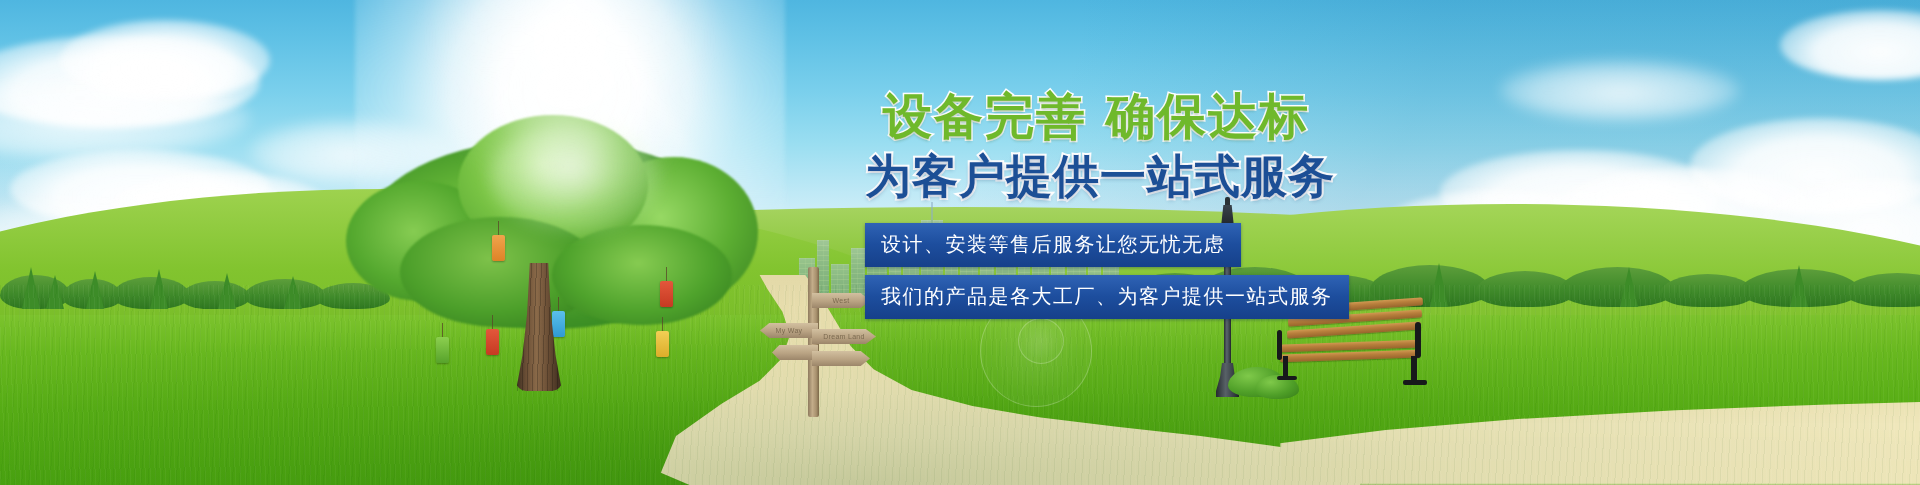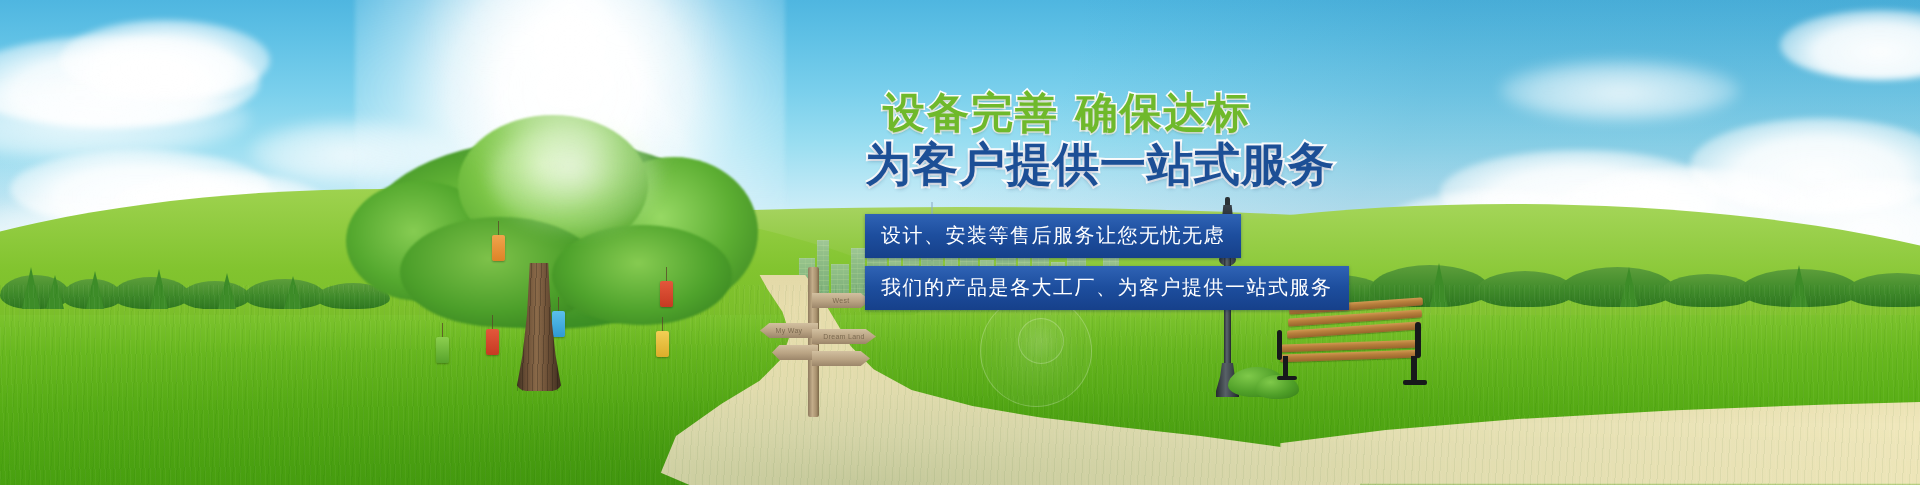--- a/index.html
+++ b/index.html
@@ -336,33 +336,33 @@
   
   .copy {
     position: absolute;
     left: 865px;
     top: 88px;
     width: 620px;
     z-index: 40;
   }
   .headline-1 {
     font-family: "DejaVu Sans", "Liberation Sans", sans-serif;
-    font-size: 42px;
+    font-size: 49px;
     font-weight: bold;
     color: #6fb92b;
     letter-spacing: 2px;
     line-height: 1.18;
     margin: 0 0 4px 18px;
     white-space: nowrap;
     -webkit-text-stroke: 3px #ffffff;
     paint-order: stroke fill;
     text-shadow: 0 2px 3px rgba(30,80,20,0.28);
   }
   .headline-2 {
-    font-family: Liberation Mono, monospace;
+    font-family: Liberation Sans, sans-serif;
     font-size: 46px;
     font-weight: bold;
     color: #1c4f96;
     letter-spacing: 1px;
     line-height: 1.15;
     margin: 0 0 20px 0;
     white-space: nowrap;
     -webkit-text-stroke: 4px #ffffff;
     paint-order: stroke fill;
     text-shadow: 0 2px 4px rgba(10,40,90,0.3);

